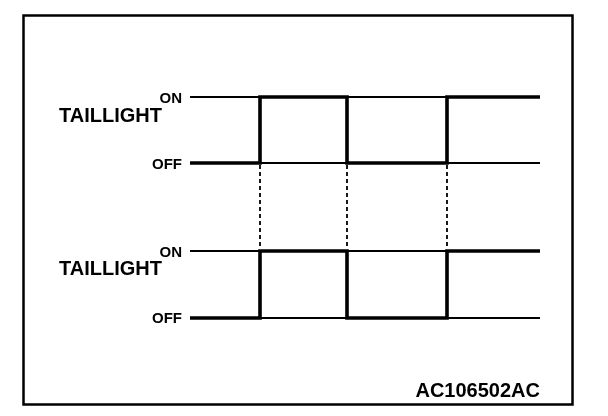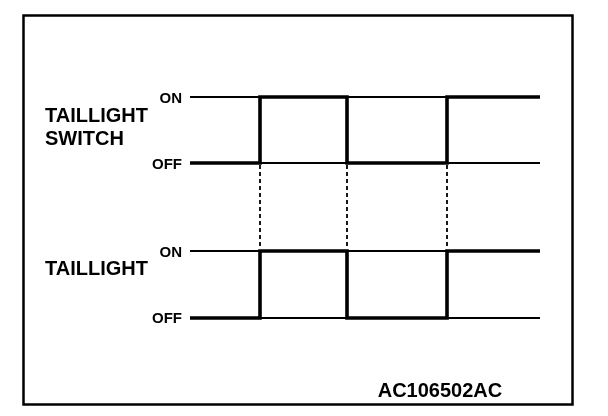--- a/index.html
+++ b/index.html
@@ -18,21 +18,21 @@
   }
   .diagram-svg {
     position: absolute;
     left: 0;
     top: 0;
     width: 608px;
     height: 416px;
   }
   .sig-name {
     position: absolute;
-    left: 45px;
+    left: 59px;
     font-size: 20px;
     font-weight: bold;
     line-height: 23px;
     letter-spacing: 0px;
     white-space: nowrap;
   }
   #sig0-name { top: 104px; }
   #sig1-name { top: 257px; }
   .level-label {
     position: absolute;
@@ -46,21 +46,21 @@
   }
   #sig0-on  { top: 88px;  }
   #sig0-off { top: 154px; }
   #sig1-on  { top: 242px; }
   #sig1-off { top: 308px; }
   .figure-code {
     position: absolute;
     left: 340px;
     top: 380px;
     width: 200px;
-    text-align: center;
+    text-align: right;
     font-size: 20px;
     font-weight: bold;
     line-height: 20px;
     white-space: nowrap;
   }
 </style>
 </head>
 <body>
 
 <div class="page">
@@ -73,21 +73,20 @@
       <line x1="190" y1="251" x2="540" y2="251" stroke="#000000" stroke-width="1.8"></line>
       <line x1="190" y1="318" x2="540" y2="318" stroke="#000000" stroke-width="1.8"></line>
       <polyline points="190,318 260,318 260,251 347,251 347,318 447,318 447,251 540,251" fill="none" stroke="#000000" stroke-width="3.6" stroke-linejoin="miter"></polyline>
       <line x1="260" y1="165" x2="260" y2="249" stroke="#000000" stroke-width="1.8" stroke-dasharray="4 3"></line>
       <line x1="347" y1="165" x2="347" y2="249" stroke="#000000" stroke-width="1.8" stroke-dasharray="4 3"></line>
       <line x1="447" y1="165" x2="447" y2="249" stroke="#000000" stroke-width="1.8" stroke-dasharray="4 3"></line>
     </svg>
 
   <div class="sig-name" id="sig0-name">
     <div>TAILLIGHT</div>
-    <div>SWITCH</div>
   </div>
 
   <div class="level-label" id="sig0-on">ON</div>
   <div class="level-label" id="sig0-off">OFF</div>
 
   <div class="sig-name" id="sig1-name">
     <div>TAILLIGHT</div>
   </div>
 
   <div class="level-label" id="sig1-on">ON</div>

